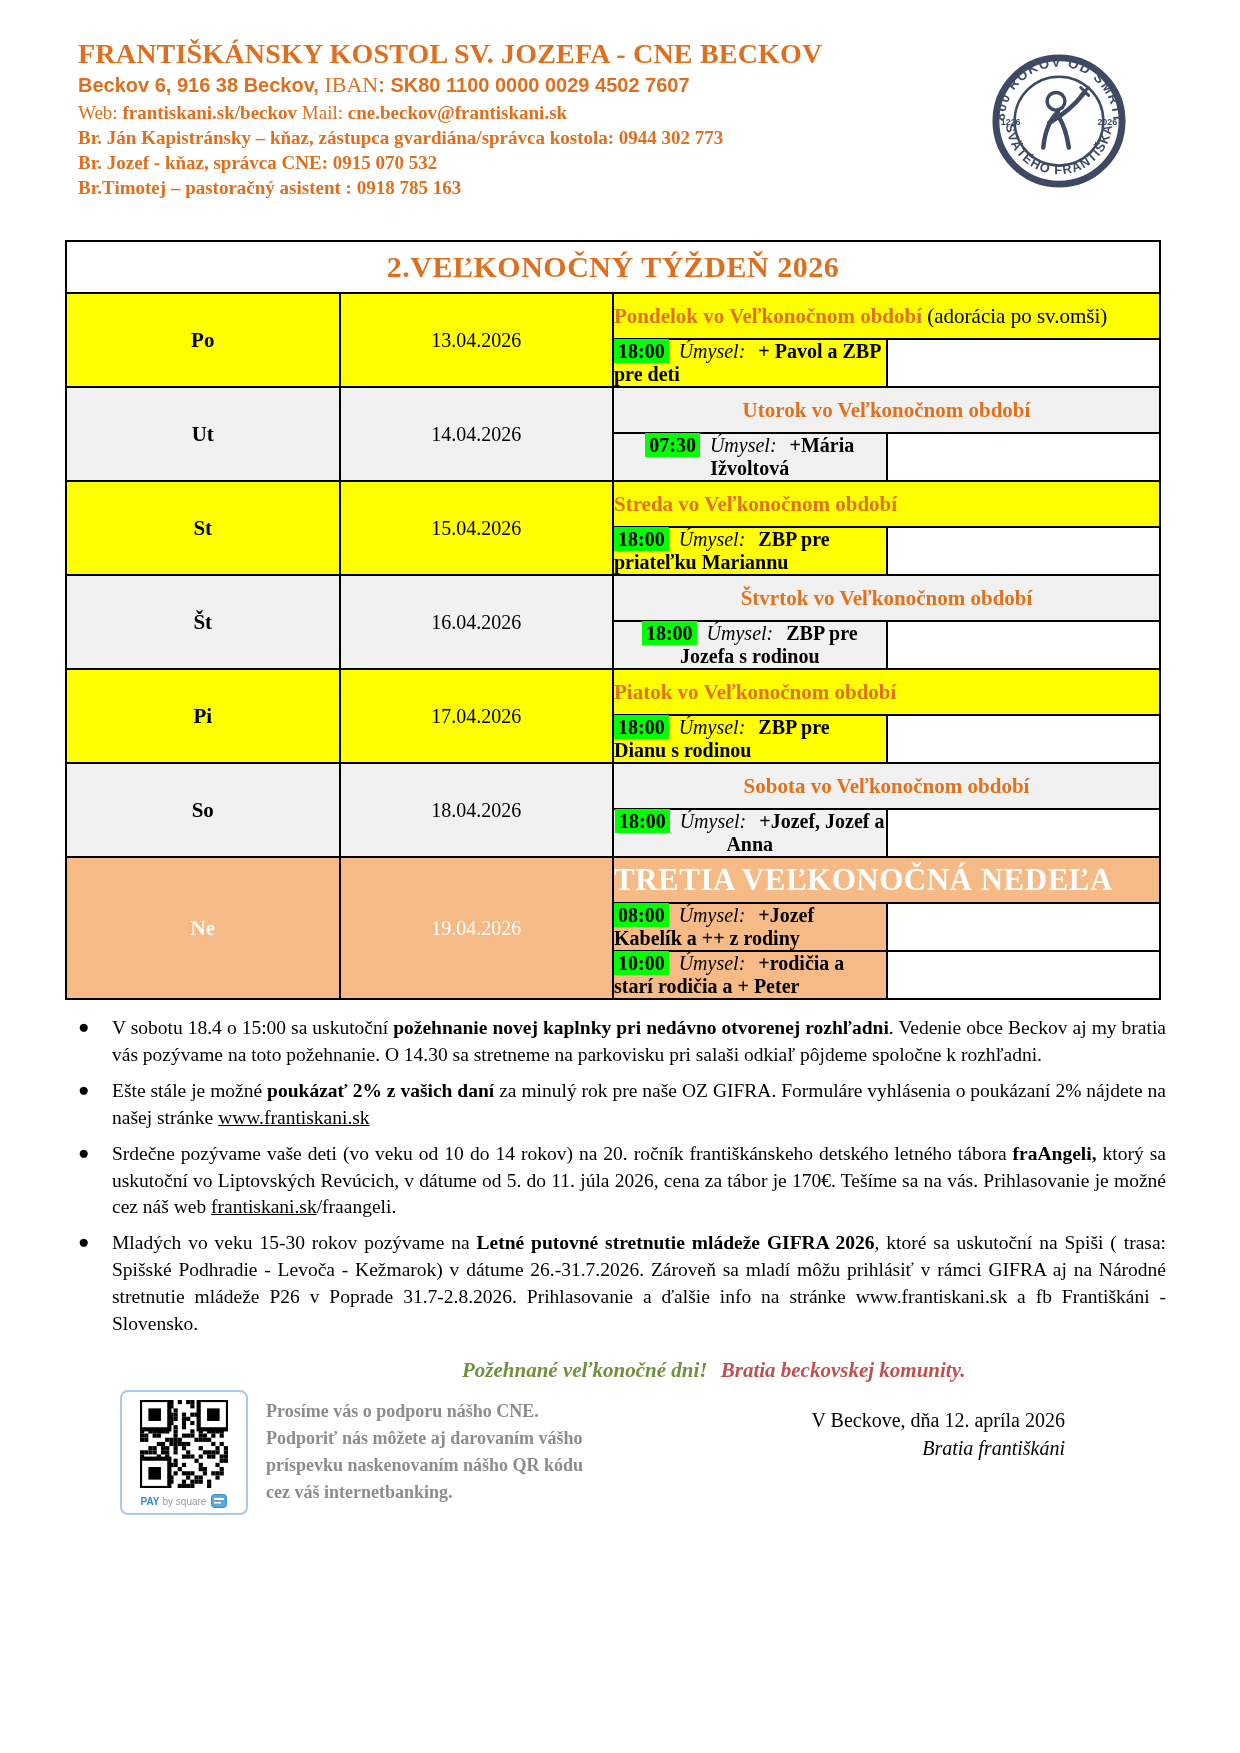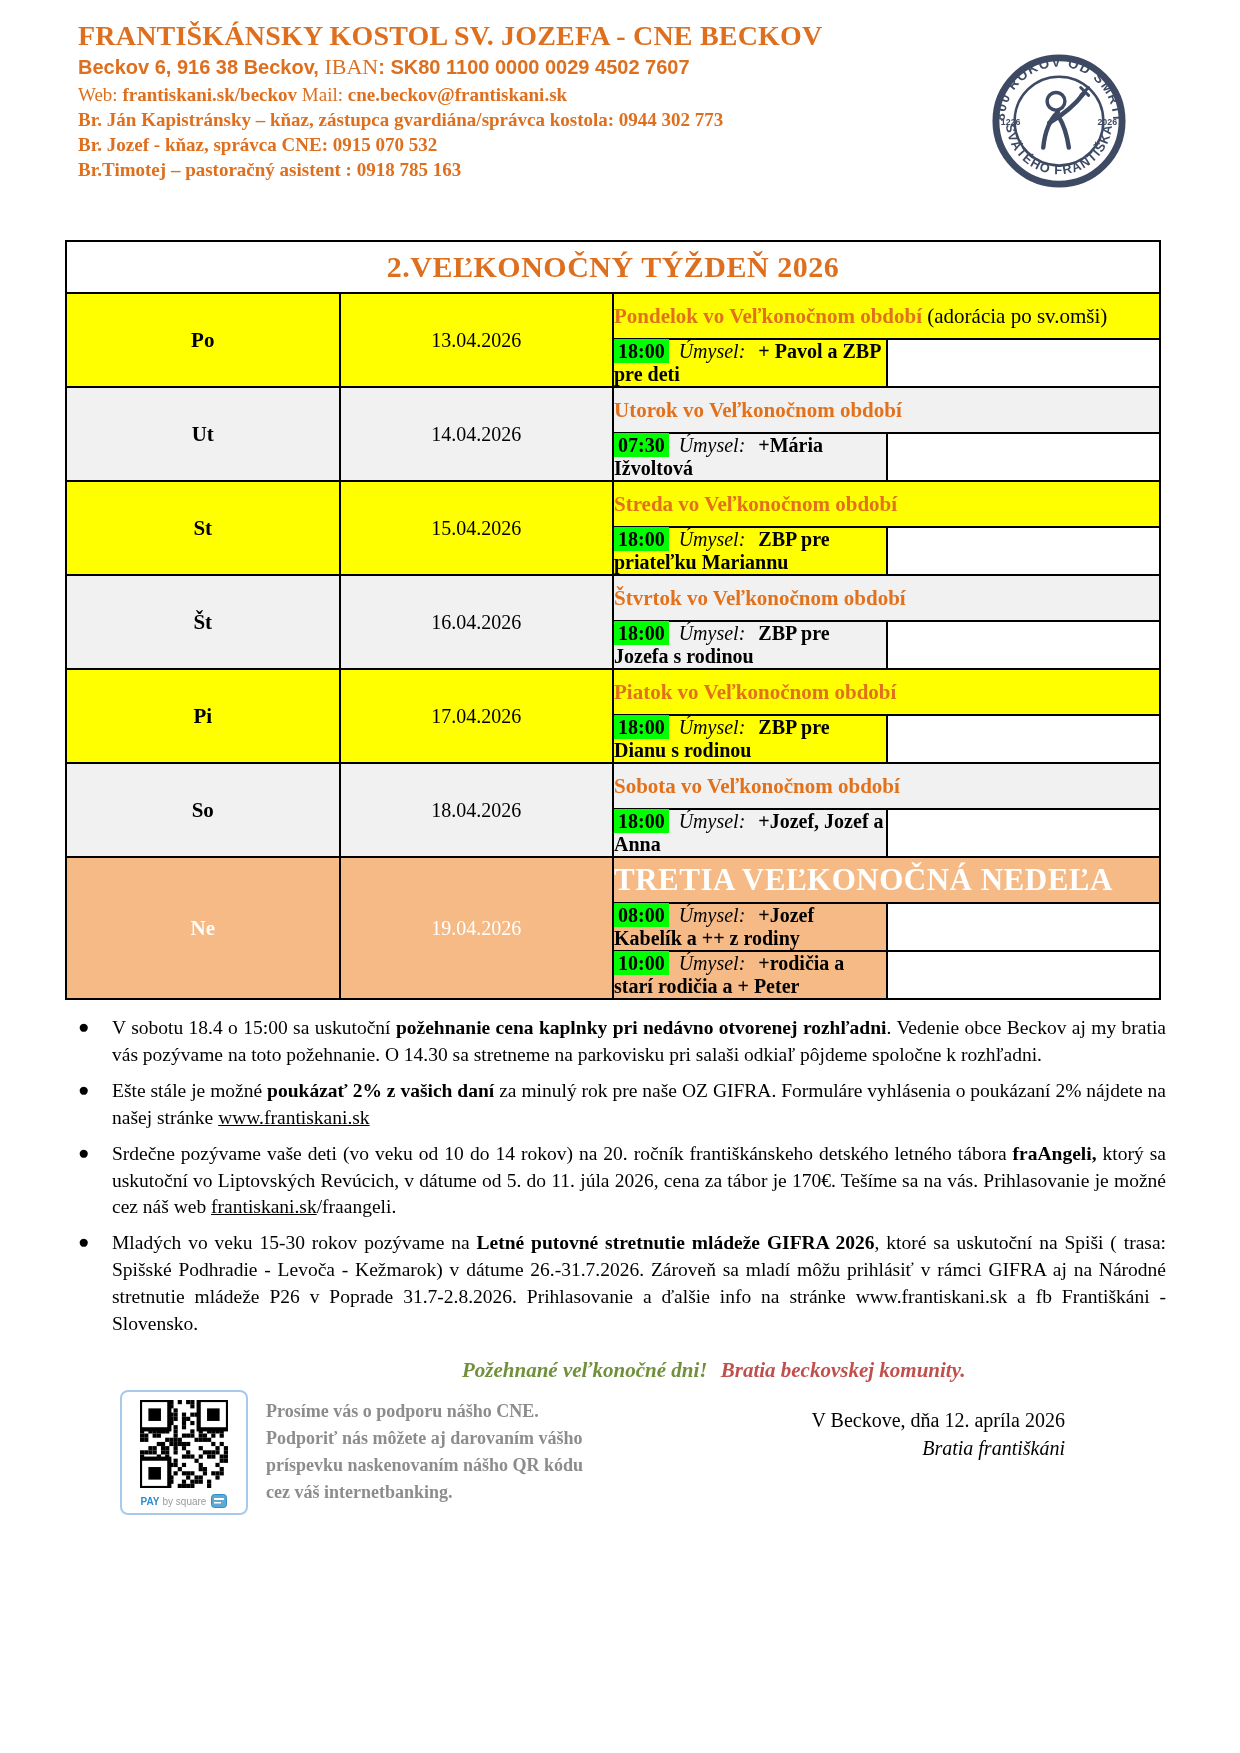--- a/index.html
+++ b/index.html
@@ -1,21 +1,21 @@
 <!DOCTYPE html>
 <html><head>
 <meta charset="utf-8">
 <style>
   html,body{margin:0;padding:0;}
   body{
     width:1240px;height:1753px;overflow:hidden;background:#ffffff;
     font-family:"Liberation Serif", serif;color:#000;position:relative;
   }
   
-  .header{position:absolute;top:20px;left:78px;width:900px;}
+  .header{position:absolute;top:38px;left:78px;width:900px;}
   .h-title{font-size:28px;font-weight:bold;color:#DD6F1E;letter-spacing:.2px;white-space:nowrap;}
   .h-line{font-size:19px;color:#DD6F1E;margin-top:2px;line-height:1.22;}
   .h-addr{font-family:"Liberation Sans",sans-serif;font-weight:bold;font-size:20px;}
   .h-ibanlbl{font-size:22px;}
   .h-ibanval{font-family:"Liberation Sans",sans-serif;font-weight:bold;font-size:20px;}
   .h-weblbl,.h-maillbl{font-weight:normal;}
   .h-bold{font-weight:bold;}
   .h-contact{font-weight:bold;}
   
   .seal{position:absolute;top:52px;right:112px;width:138px;height:138px;}
@@ -29,21 +29,21 @@
     height:50px;text-align:center;font-size:30px;font-weight:bold;color:#DD6F1E;
     background:#fff;letter-spacing:.5px;
   }
   td.c-abbr{width:45px;text-align:center;font-weight:bold;font-size:21px;}
   td.c-date{width:178px;text-align:center;font-size:20px;}
   td.c-title{height:44px;padding-left:14px;font-size:21px;font-weight:bold;color:#E2711C;}
   td.c-title .note{color:#000;font-weight:normal;}
   td.c-mass{height:43px;padding-left:14px;font-size:20px;}
   td.c-end{width:80px;background:#fff !important;}
   tr.yellow td{background:#FFFF00;margin-top:17px;}
-  tr.gray td{background:#F1F1F1;}
+  tr.gray td{background:#F1F1F1;text-align:center;}
   tr.orange td{background:#F6BA86;}
   tr.orange td.c-abbr,tr.orange td.c-date{color:#fff;}
   tr.orange td.c-title{color:#fff;font-size:31px;letter-spacing:.5px;}
   .time{background:#00FF00;font-weight:bold;padding:1px 4px;}
   .ulabel{font-style:italic;margin:0 8px 0 10px;}
   .intent{font-weight:bold;}
   
   .ann{position:absolute;top:1015px;left:78px;width:1088px;}
   .ann-item{display:flex;margin-bottom:9px;}
   .ann-dot{width:34px;flex:0 0 34px;font-size:19px;padding-top:1px;}
@@ -178,21 +178,21 @@
       <tr class="orange">
         <td class="c-mass"><span class="time">10:00</span><span class="ulabel">Úmysel:</span><span class="intent"> +rodičia a starí rodičia a + Peter</span></td>
         <td class="c-end"></td>
       </tr>
     </tbody>
 </table>
 
 <div class="ann">
     <div class="ann-item">
       <span class="ann-dot">●</span>
-      <span class="ann-text"><span>V sobotu 18.4 o 15:00 sa uskutoční </span><span class="seg-b">požehnanie cena kaplnky pri nedávno otvorenej rozhľadni</span><span>. Vedenie obce Beckov aj my bratia vás pozývame na toto požehnanie. O 14.30 sa stretneme na parkovisku pri salaši odkiaľ pôjdeme spoločne k rozhľadni.</span></span>
+      <span class="ann-text"><span>V sobotu 18.4 o 15:00 sa uskutoční </span><span class="seg-b">požehnanie novej kaplnky pri nedávno otvorenej rozhľadni</span><span>. Vedenie obce Beckov aj my bratia vás pozývame na toto požehnanie. O 14.30 sa stretneme na parkovisku pri salaši odkiaľ pôjdeme spoločne k rozhľadni.</span></span>
     </div>
     <div class="ann-item">
       <span class="ann-dot">●</span>
       <span class="ann-text"><span>Ešte stále je možné </span><span class="seg-b">poukázať 2% z vašich daní</span><span> za minulý rok pre naše OZ GIFRA. Formuláre vyhlásenia o poukázaní 2% nájdete na našej stránke </span><span class="seg-l">www.frantiskani.sk</span></span>
     </div>
     <div class="ann-item">
       <span class="ann-dot">●</span>
       <span class="ann-text"><span>Srdečne pozývame vaše deti (vo veku od 10 do 14 rokov) na 20. ročník františkánskeho detského letného tábora </span><span class="seg-b">fraAngeli,</span><span> ktorý sa uskutoční vo Liptovských Revúcich, v dátume od 5. do 11. júla 2026, cena za tábor je 170€. Tešíme sa na vás. Prihlasovanie je možné cez náš web </span><span class="seg-l">frantiskani.sk</span><span>/fraangeli.</span></span>
     </div>
     <div class="ann-item">

